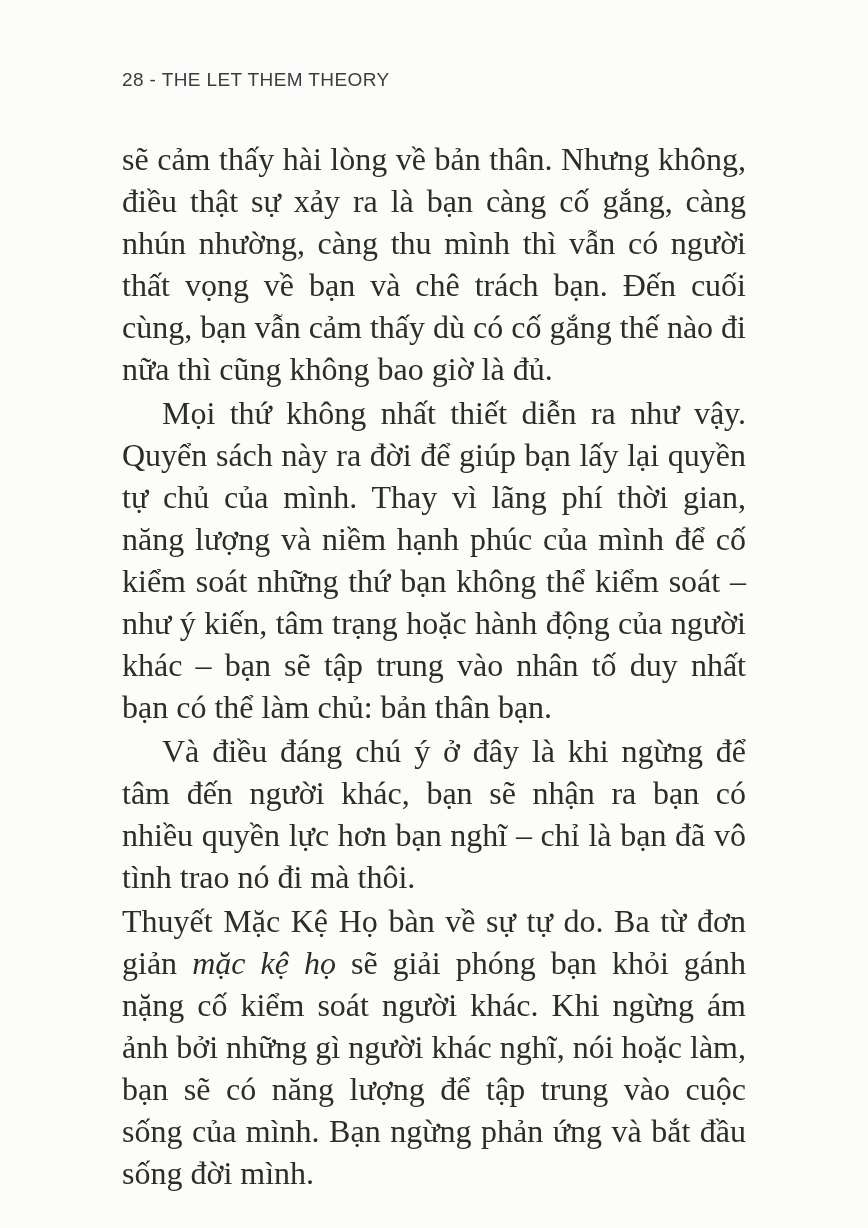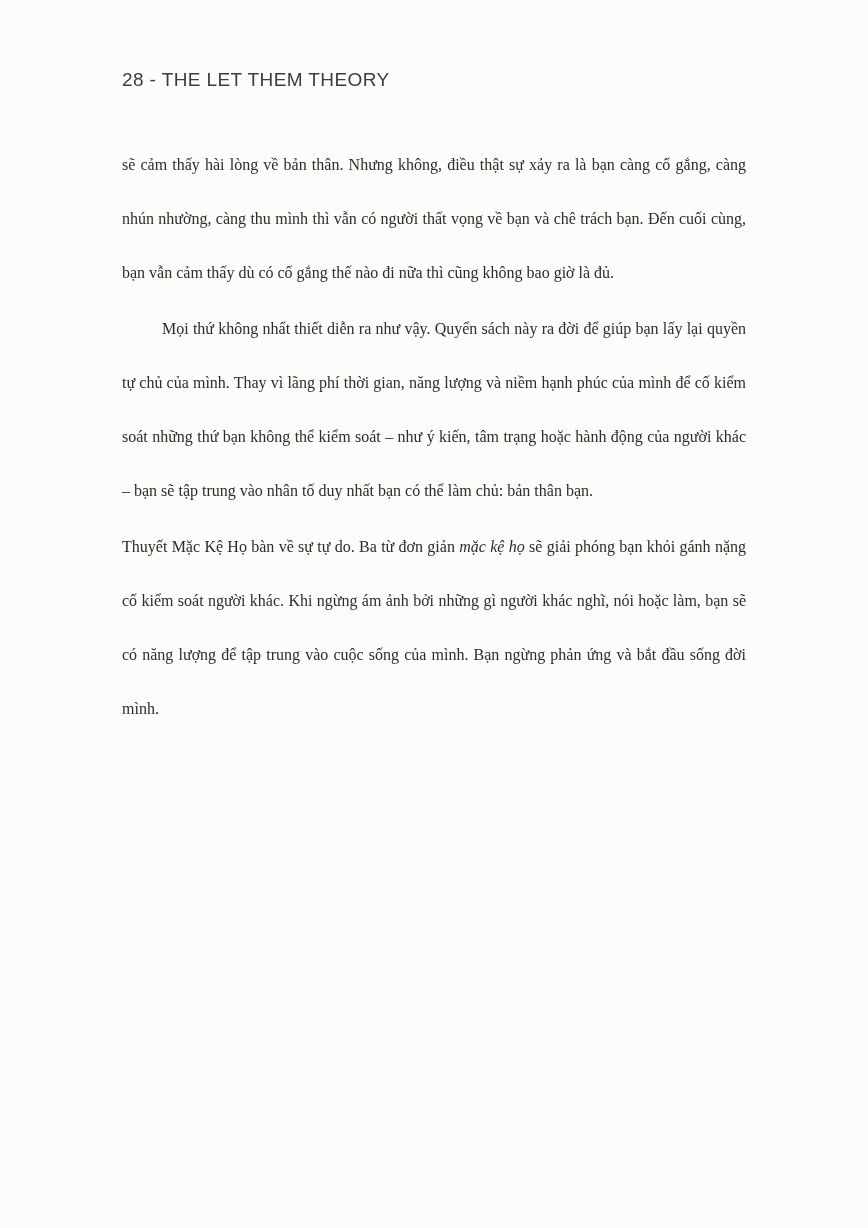--- a/index.html
+++ b/index.html
@@ -22,22 +22,22 @@
     overflow: hidden;
   }
   .running-header {
     font-family: "Liberation Sans", "DejaVu Sans", sans-serif;
     font-size: 19px;
     line-height: 24px;
     letter-spacing: 0.4px;
     color: var(--header-text);
   }
   .body-block {
-    font-size: 16px;
-    line-height: 54px;
+    font-size: 32px;
+    line-height: 42px;
     text-align: justify;
   }
   .body-block.first { margin-top: 46px; }
   .body-para { margin: 0 0 2px 0; }
   .body-para.indent { text-indent: 40px; }
   .body-para em { }
   .section-heading {
     font-family: "Liberation Sans", "DejaVu Sans", sans-serif;
     font-size: 33px;
     line-height: 42px;
@@ -50,19 +50,20 @@
 </style>
 </head>
 <body>
 
 <div class="page">
   <div class="running-header">28 - THE LET THEM THEORY</div>
 
   <div class="body-block first">
       <p class="body-para"><span>sẽ cảm thấy hài lòng về bản thân. Nhưng không, điều thật sự xảy ra là bạn càng cố gắng, càng nhún nhường, càng thu mình thì vẫn có người thất vọng về bạn và chê trách bạn. Đến cuối cùng, bạn vẫn cảm thấy dù có cố gắng thế nào đi nữa thì cũng không bao giờ là đủ.</span></p>
       <p class="body-para indent"><span>Mọi thứ không nhất thiết diễn ra như vậy. Quyển sách này ra đời để giúp bạn lấy lại quyền tự chủ của mình. Thay vì lãng phí thời gian, năng lượng và niềm hạnh phúc của mình để cố kiểm soát những thứ bạn không thể kiểm soát – như ý kiến, tâm trạng hoặc hành động của người khác – bạn sẽ tập trung vào nhân tố duy nhất bạn có thể làm chủ: bản thân bạn.</span></p>
+      <p class="body-para indent"><span>Và điều đáng chú ý ở đây là khi ngừng để tâm đến người khác, bạn sẽ nhận ra bạn có nhiều quyền lực hơn bạn nghĩ – chỉ là bạn đã vô tình trao nó đi mà thôi.</span></p>
     </div>
 
 
   <div class="body-block">
       <p class="body-para"><span>Thuyết Mặc Kệ Họ bàn về sự tự do. Ba từ đơn giản </span><em>mặc kệ họ</em><span> sẽ giải phóng bạn khỏi gánh nặng cố kiểm soát người khác. Khi ngừng ám ảnh bởi những gì người khác nghĩ, nói hoặc làm, bạn sẽ có năng lượng để tập trung vào cuộc sống của mình. Bạn ngừng phản ứng và bắt đầu sống đời mình.</span></p>
     </div>
 </div>
 
 </body></html>

